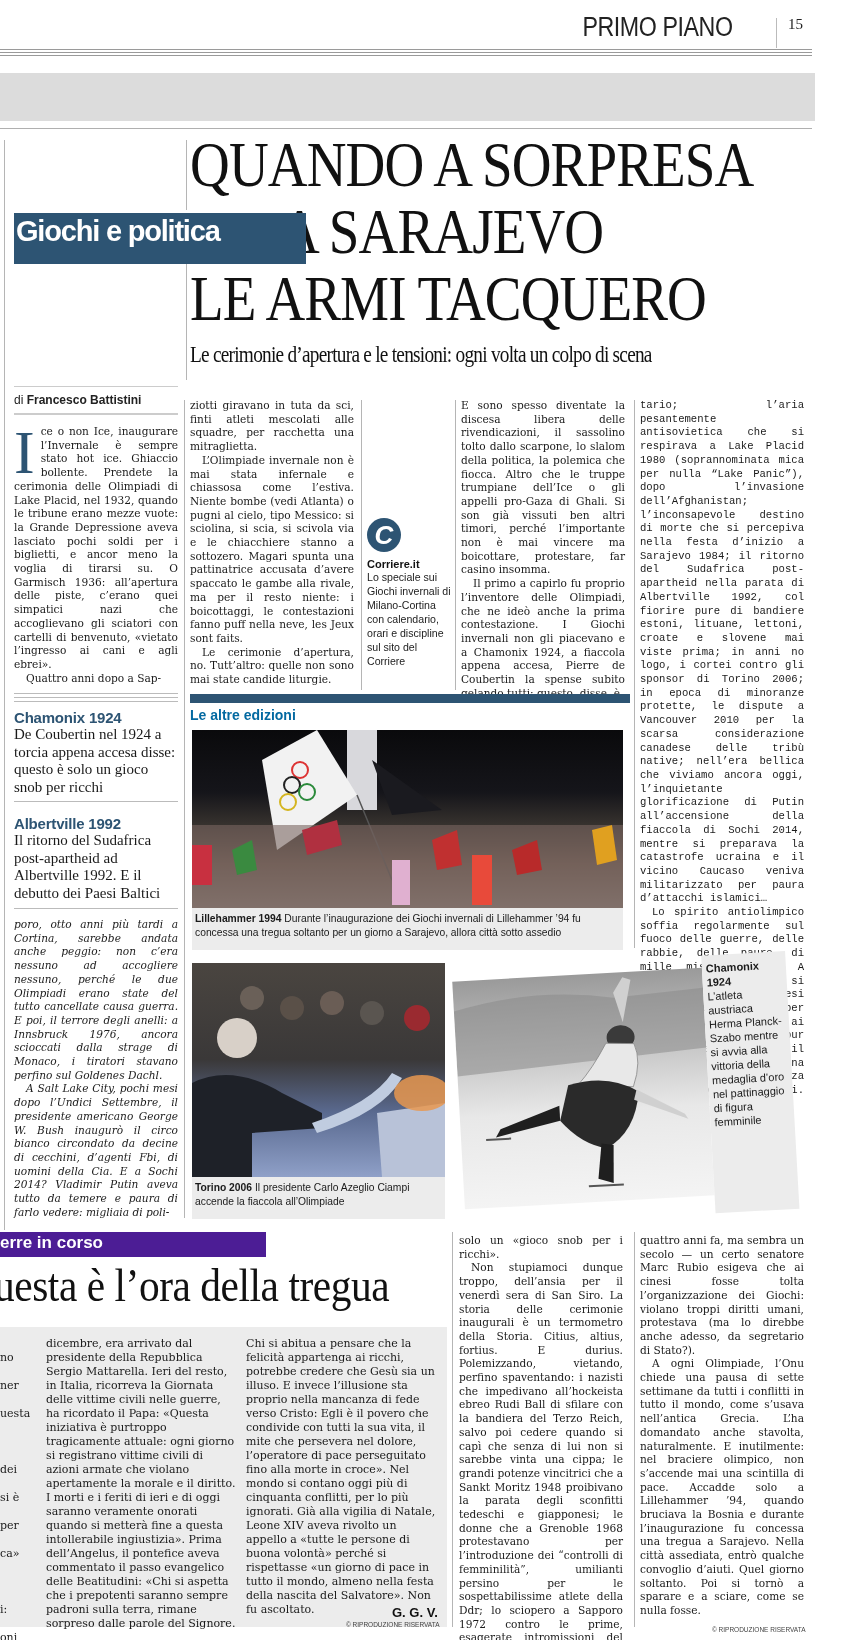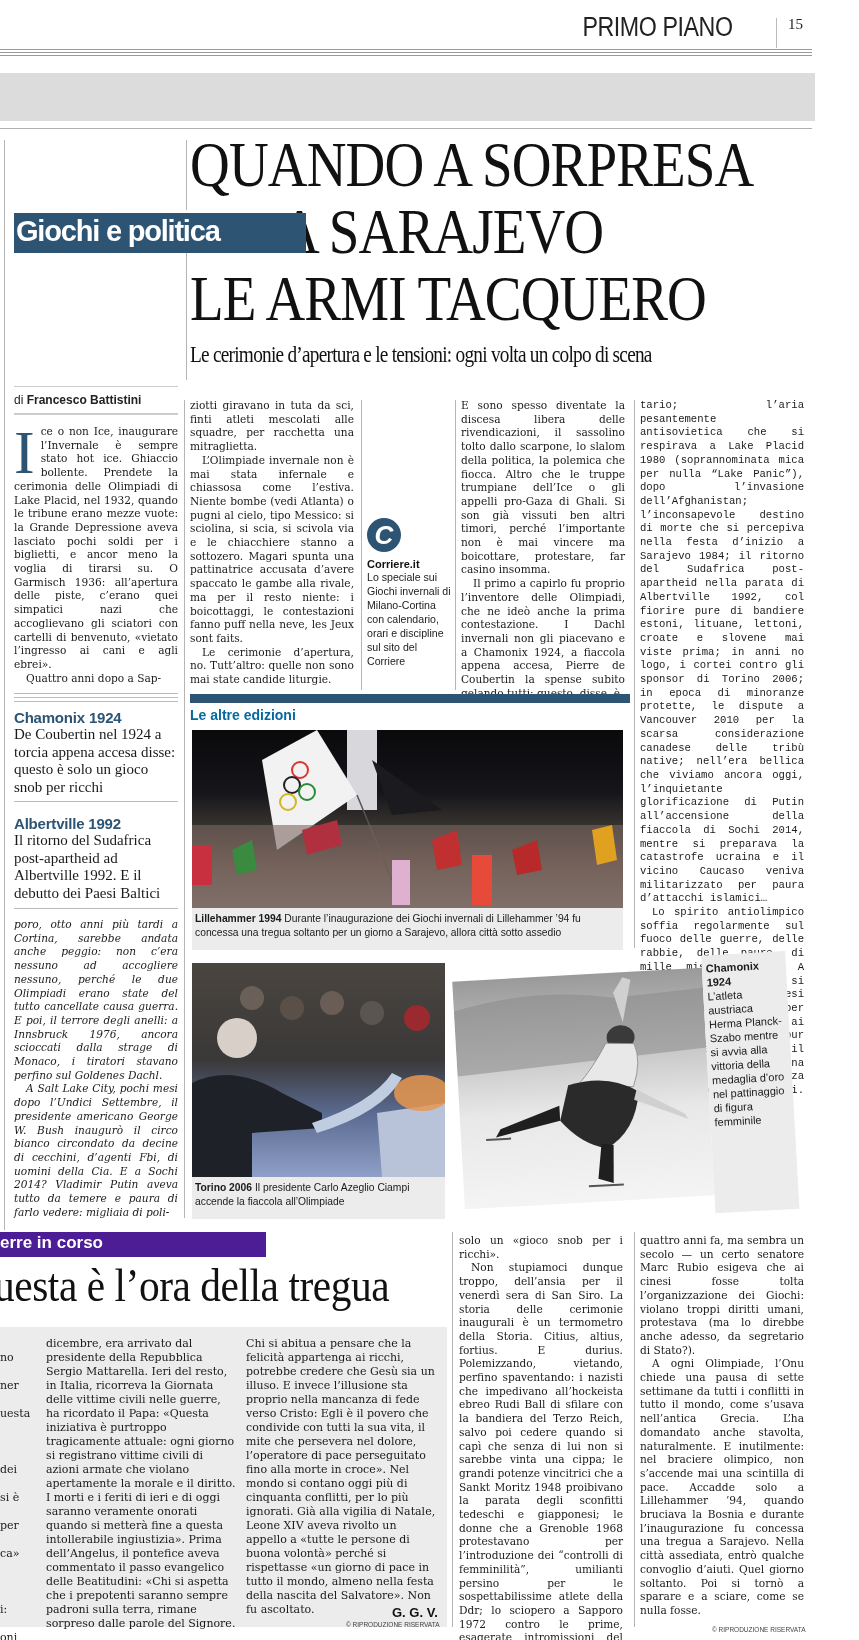--- a/index.html
+++ b/index.html
@@ -11,21 +11,21 @@
   .body-text p + p { text-indent: 12px; }
   .rule { position: absolute; background: #9a9a9a; }
   .vrule { position: absolute; width: 1px; background: #b5b5b5; }
 
   
   #section-title { right: 126px; top: 12px; font-family: "Liberation Sans", sans-serif; font-size: 27px; font-weight: 300; letter-spacing: -0.5px; color: #222; transform: scaleX(0.86); transform-origin: right top; }
   #page-number { left: 788px; top: 16px; font-family: "Liberation Serif", serif; font-size: 15px; color: #222; }
 
   
   .headline-line { font-family: "Liberation Serif", serif; font-size: 64px; line-height: 64px; color: #111; letter-spacing: -1px; transform: scaleX(0.86); transform-origin: left top; white-space: nowrap; }
-  #kicker { left: 14px; top: 213px; width: 292px; height: 40px; background: #2d5473; }
+  #kicker { left: 14px; top: 213px; width: 292px; height: 51px; background: #2d5473; }
   #kicker span { position: absolute; left: 2px; top: 2px; font-family: "Liberation Sans", sans-serif; font-weight: bold; font-size: 29px; color: #fff; letter-spacing: -1.2px; }
   #subhead { left: 190px; top: 342px; font-family: "Liberation Serif", serif; font-size: 23px; color: #111; letter-spacing: -0.9px; transform: scaleX(0.84); transform-origin: left top; white-space: nowrap; }
 
   
   #byline { left: 14px; top: 393px; font-family: "Liberation Sans", sans-serif; font-size: 12px; color: #222; }
   #byline b { font-weight: bold; }
 
   .dropcap { float: left; font-family: "Liberation Serif", serif; font-size: 62px; line-height: 50px; color: #2d5473; margin: 2px 6px 0 0; }
 
   .sidebar-title { font-family: "Liberation Sans", sans-serif; font-weight: bold; font-size: 15px; color: #2d5473; letter-spacing: -0.2px; }
@@ -118,21 +118,21 @@
 <div class="abs" id="corriere-box" style="left:367px; top:518px; width:84px;">
   <div class="logo">C</div>
   <div class="brand">Corriere.it</div>
   <div class="desc">Lo speciale sui Giochi invernali di Milano-Cortina con calendario, orari e discipline sul sito del Corriere</div>
 </div>
 
 <div class="vrule" style="left:455px; top:400px; height:290px;"></div>
 
 <div class="abs body-text" style="left:461px; top:399px; width:164px;">
   <p>E sono spesso diventate la discesa libera delle rivendicazioni, il sassolino tolto dallo scarpone, lo slalom della politica, la polemica che fiocca. Altro che le truppe trumpiane dell’Ice o gli appelli pro-Gaza di Ghali. Si son già vissuti ben altri timori, perché l’importante non è mai vincere ma boicottare, protestare, far casino insomma.</p>
-  <p>Il primo a capirlo fu proprio l’inventore delle Olimpiadi, che ne ideò anche la prima contestazione. I Dachl invernali non gli piacevano e a Chamonix 1924, a fiaccola appena accesa, Pierre de Coubertin la spense subito gelando tutti: questo, disse, è</p>
+  <p>Il primo a capirlo fu proprio l’inventore delle Olimpiadi, che ne ideò anche la prima contestazione. I Giochi invernali non gli piacevano e a Chamonix 1924, a fiaccola appena accesa, Pierre de Coubertin la spense subito gelando tutti: questo, disse, è</p>
 </div>
 
 <div class="vrule" style="left:634px; top:400px; height:548px;"></div>
 
 <div class="abs body-text" style="left:640px; top:399px; width:164px;font-family:Liberation Mono, monospace;">
   <p>tario; l’aria pesantemente antisovietica che si respirava a Lake Placid 1980 (soprannominata mica per nulla “Lake Panic”), dopo l’invasione dell’Afghanistan; l’inconsapevole destino di morte che si percepiva nella festa d’inizio a Sarajevo 1984; il ritorno del Sudafrica post-apartheid nella parata di Albertville 1992, col fiorire pure di bandiere estoni, lituane, lettoni, croate e slovene mai viste prima; in anni no logo, i cortei contro gli sponsor di Torino 2006; in epoca di minoranze protette, le dispute a Vancouver 2010 per la scarsa considerazione canadese delle tribù native; nell’era bellica che viviamo ancora oggi, l’inquietante glorificazione di Putin all’accensione della fiaccola di Sochi 2014, mentre si preparava la catastrofe ucraina e il vicino Caucaso veniva militarizzato per paura d’attacchi islamici…</p>
   <p>Lo spirito antiolimpico soffia regolarmente sul fuoco delle guerre, delle rabbie, delle paure, di mille miserie umane. A Nagano, nel 1998, si scoprì che i giapponesi avevano fatto regali per 14 milioni di dollari ai membri del Cio, pur d’accaparrarsi il privilegio d’una cerimonia all’altezza delle proprie ambizioni. A Pechino 2022 — solo</p>
 </div>
 
 <div class="abs" style="left:190px; top:694px; width:440px; height:9px; background:#2d5473;"></div>

